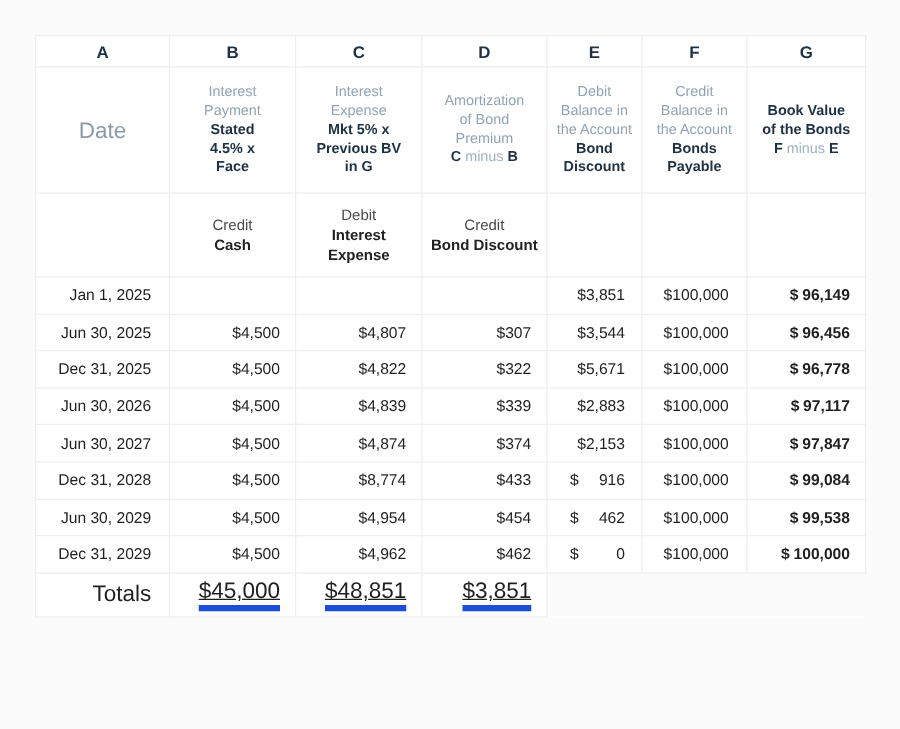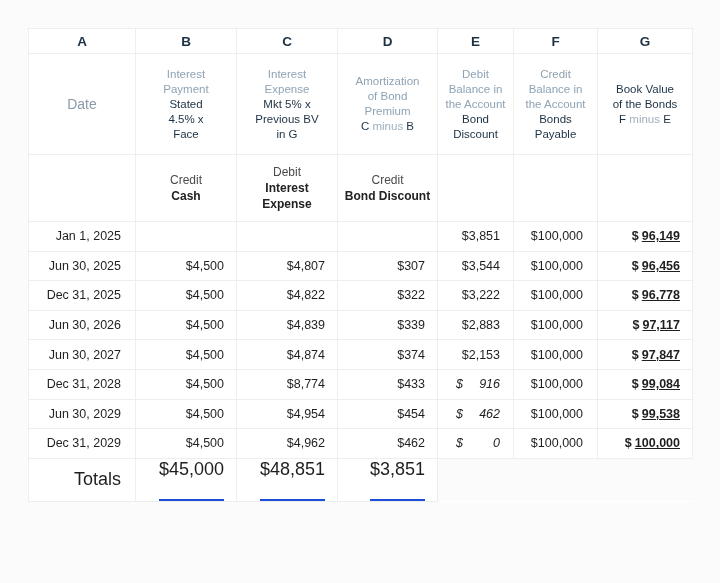--- a/index.html
+++ b/index.html
@@ -61,25 +61,25 @@
   tr.desc-row td {
     height: 92px;
     text-align: center;
     font-size: 11.5px;
     line-height: 15px;
     color: #8fa3b4;
     padding: 4px 3px;
   }
   tr.desc-row td.date-cell {
     color: #8a9aa8;
-    font-size: 14px;
+    font-size: 18px;
   }
   .nav-b {
     color: #1c3144;
-    font-weight: normal;
+    font-weight: bold;
   }
   .lite {
     color: #9eb0bf;
     font-weight: normal;
   }
 
   
   tr.cd-row td {
     height: 62px;
     text-align: center;
@@ -99,28 +99,26 @@
     font-size: 12.5px;
     color: #1f1f1f;
     padding: 0 12px 0 6px;
     text-align: right;
     white-space: nowrap;
   }
   tr.data-row td.col-date { padding-right: 14px; }
   tr.data-row td.col-g {
     font-weight: bold;
     padding-right: 12px;
-    text-decoration: underline;
   }
   tr.data-row td.col-e { padding-right: 13px; }
   tr.data-row td.col-f { padding-right: 14px; }
 
   .money-split {
     display: inline-block;
-    font-style: italic;
   }
   .money-split .sym {
     display: inline-block;
     width: 18px;
     text-align: left;
   }
   .money-split .amt {
     display: inline-block;
     width: 26px;
     text-align: right;
@@ -139,22 +137,23 @@
     text-align: right;
     white-space: nowrap;
   }
   tr.totals-row td.col-date { padding-right: 14px; }
   tr.totals-row td.blank-cell {
     border: none;
     background: #fbfbfb;
   }
   .tot-val {
     display: inline-block;
-    border-bottom: 2px solid #1d4ed8;
-    padding-bottom: 19px;
+    border-bottom: 5px solid #1d4ed8;
+    padding-bottom: 1px;
+    text-decoration: underline;
   }
 </style>
 </head>
 <body>
 
 <div id="card">
 
   <table class="amort">
     <colgroup>
       <col class="c-a">
@@ -263,21 +262,21 @@
           <td class="col-d">$307</td>
           <td class="col-e">$3,544</td>
           <td class="col-f">$100,000</td>
           <td class="col-g"><span class="g-split"><span class="sym">$</span>96,456</span></td>
         </tr>
         <tr class="data-row">
           <td class="col-date">Dec 31, 2025</td>
           <td class="col-b">$4,500</td>
           <td class="col-c">$4,822</td>
           <td class="col-d">$322</td>
-          <td class="col-e">$3,222</td>
+          <td class="col-e">$5,671</td>
           <td class="col-f">$100,000</td>
           <td class="col-g"><span class="g-split"><span class="sym">$</span>96,778</span></td>
         </tr>
         <tr class="data-row">
           <td class="col-date">Jun 30, 2026</td>
           <td class="col-b">$4,500</td>
           <td class="col-c">$4,839</td>
           <td class="col-d">$339</td>
           <td class="col-e">$2,883</td>
           <td class="col-f">$100,000</td>

